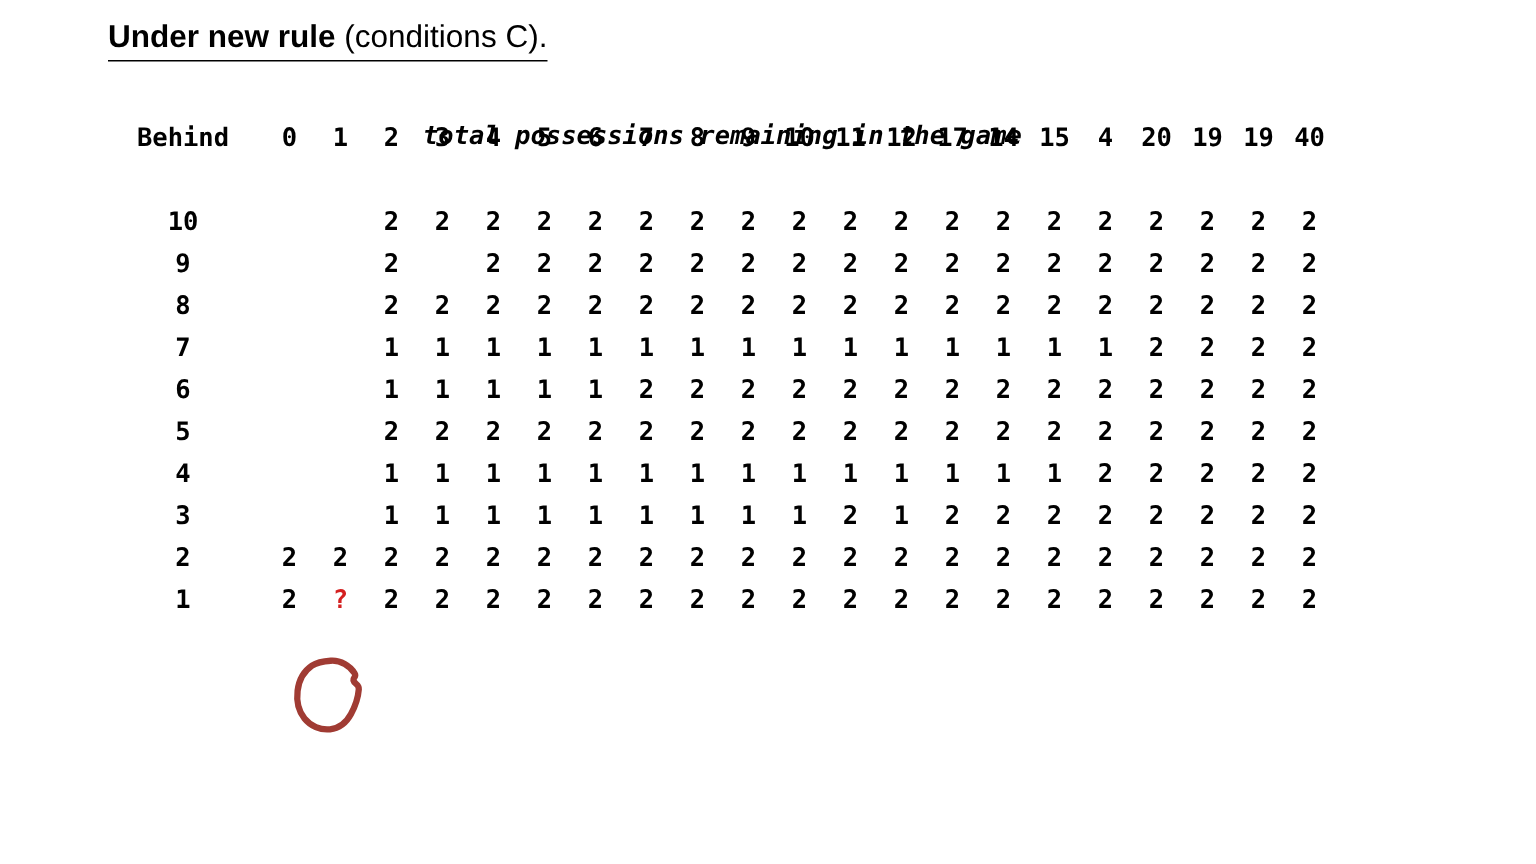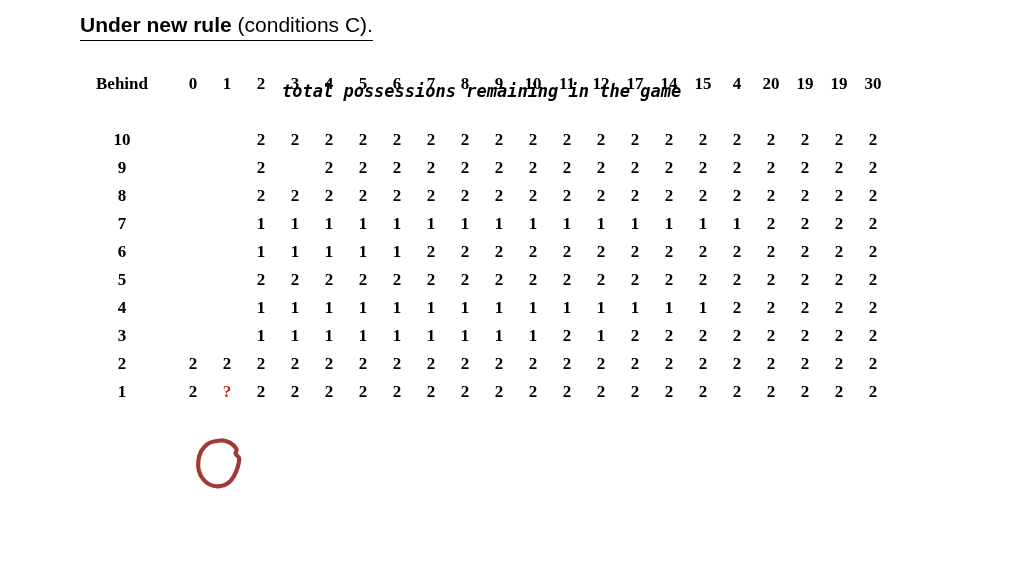--- a/index.html
+++ b/index.html
@@ -12,41 +12,40 @@
     height: 576px;
     position: relative;
     overflow: hidden;
     font-family: "DejaVu Sans Mono", "Liberation Mono", monospace;
     color: #000000;
   }
 
   
   #title-block {
     position: absolute;
-    left: 80px;
+    left: 72px;
     top: 12px;
     font-family: "Liberation Sans", sans-serif;
     font-size: 21px;
     line-height: 26px;
     white-space: nowrap;
     border-bottom: 1.6px solid #000;
     padding-bottom: 2px;
   }
   #title-block .t-bold { font-weight: bold; }
   #title-block .t-reg  { font-weight: normal; }
 
   
   #grid-wrap {
     position: absolute;
     left: 68px;
-    top: 70px;
+    top: 78px;
     font-size: 17px;
     font-weight: bold;
     letter-spacing: 0px;
-    font-family: Liberation Serif, serif;
   }
 
   table.grid {
     border-collapse: collapse;
     table-layout: fixed;
   }
   table.grid td, table.grid th {
     padding: 0;
     margin: 0;
     font-weight: bold;
@@ -158,21 +157,21 @@
           <td class="cell">10</td>
           <td class="cell">11</td>
           <td class="cell">12</td>
           <td class="cell">17</td>
           <td class="cell">14</td>
           <td class="cell">15</td>
           <td class="cell">4</td>
           <td class="cell">20</td>
           <td class="cell">19</td>
           <td class="cell">19</td>
-          <td class="cell">30</td>
+          <td class="cell">40</td>
         </tr>
         <tr class="spacer-row">
           <td colspan="22">&nbsp;</td>
         </tr>
         <tr>
           <td class="rowlabel">10</td>
           <td class="cell"></td>
           <td class="cell"></td>
           <td class="cell">2</td>
           <td class="cell">2</td>

